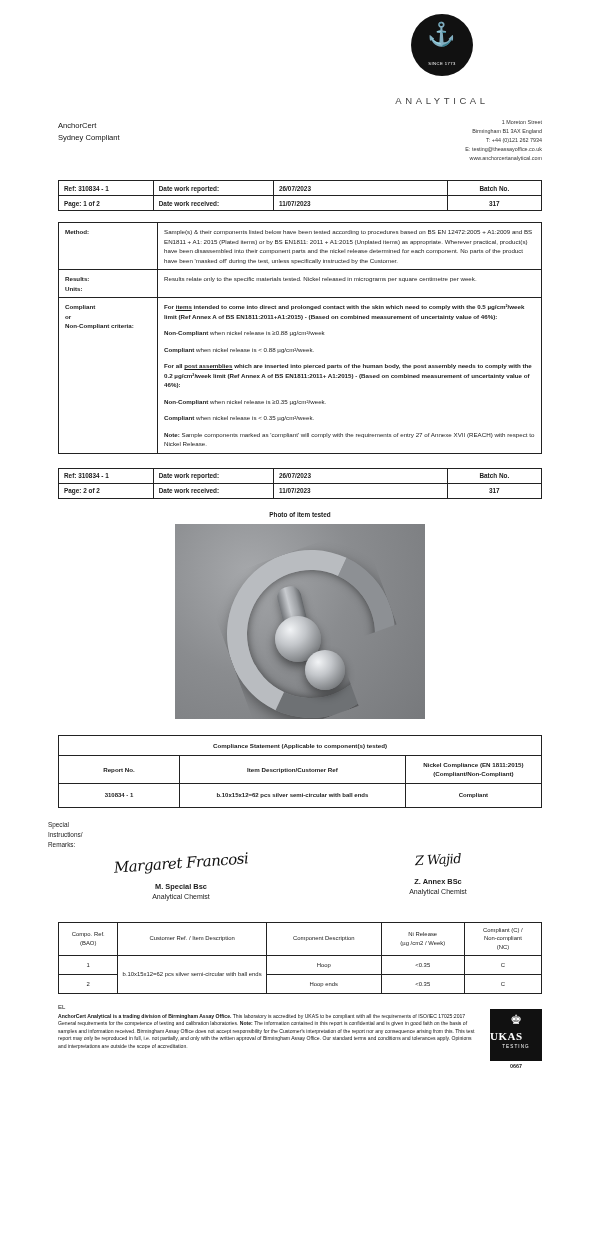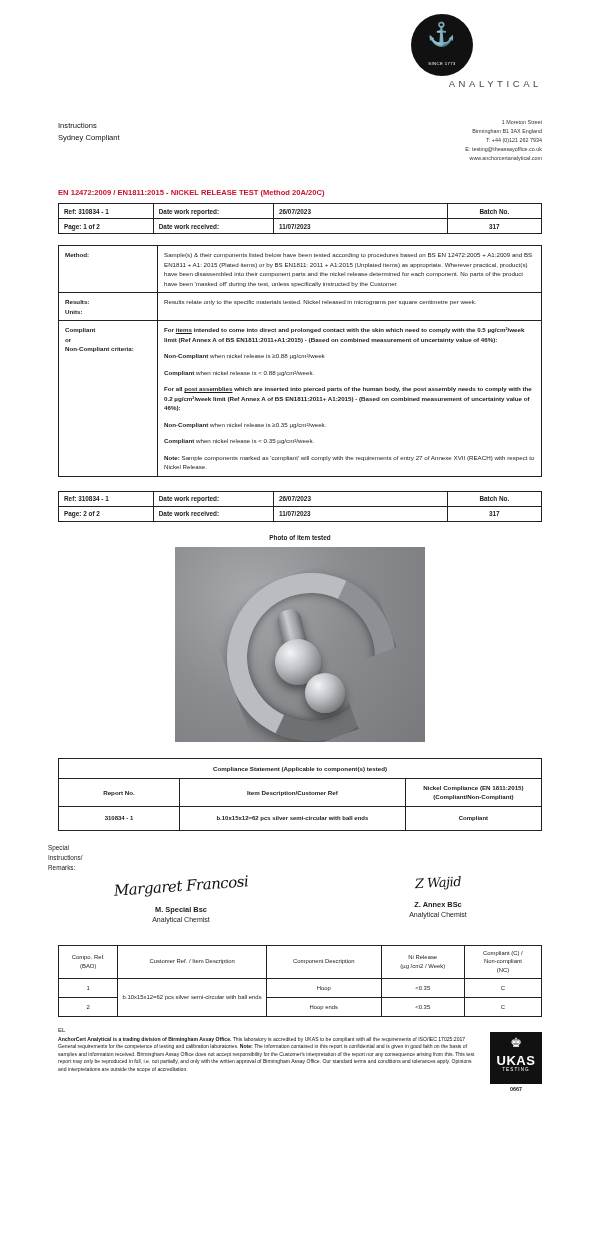--- a/index.html
+++ b/index.html
@@ -63,25 +63,24 @@
     letter-spacing: 0.4px;
   }
   .brand-name {
     margin-top: 7px;
     font-size: 16.5px;
     font-weight: bold;
     letter-spacing: 0.3px;
     color: #111;
   }
   .brand-sub {
-    margin-top: 2px;
+    margin-top: 19px;
     font-size: 9.5px;
     letter-spacing: 3.6px;
     color: #444;
-    text-align: right;
   }
   .addr {
     position: absolute;
     right: 58px;
     top: 118px;
     width: 200px;
     text-align: right;
     font-size: 5.4px;
     line-height: 9px;
     color: #333;
@@ -340,24 +339,25 @@
     top: 4px;
     left: 0; right: 0;
     text-align: center;
     font-size: 13px;
     line-height: 14px;
   }
   .ukas-name {
     position: absolute;
     top: 21px;
     left: 0; right: 0;
-    text-align: center;
-    font-size: 13px;
+    text-align: left;
+    font-size: 11px;
     font-weight: bold;
     letter-spacing: 0.5px;
+    font-family: Liberation Serif, serif;
   }
   .ukas-sub {
     position: absolute;
     top: 35px;
     left: 0; right: 0;
     text-align: center;
     font-size: 4.6px;
     letter-spacing: 1.1px;
   }
   .ukas-num {
@@ -383,26 +383,25 @@
 
     <div class="addr">
       <span class="line">1 Moreton Street</span>
       <span class="line">Birmingham B1 3AX England</span>
       <span class="line">T: +44 (0)121 262 7934</span>
       <span class="line">E: testing@theassayoffice.co.uk</span>
       <span class="line">www.anchorcertanalytical.com</span>
     </div>
 
     <div class="customer">
-      <div>Instructions</div>
+      <div>AnchorCert</div>
       <div>Sydney Compliant</div>
     </div>
   </div>
 
-  <div class="doc-title">EN 12472:2009 / EN1811:2015 - NICKEL RELEASE TEST (Method 20A/20C)</div>
 
   <table class="refblock">
     <tbody>
         <tr>
       <td class="c1">Ref: 310834 - 1</td>
       <td class="c2">Date work reported:</td>
       <td class="c3">26/07/2023</td>
       <td class="c4">Batch No.</td>
     </tr>
     <tr>

